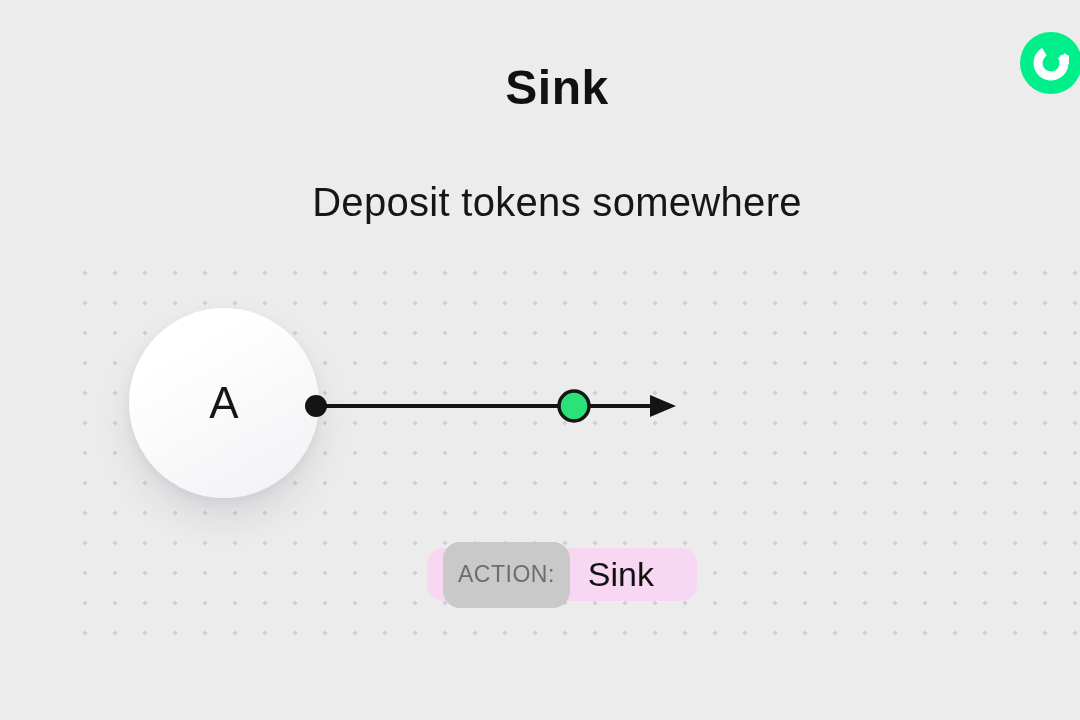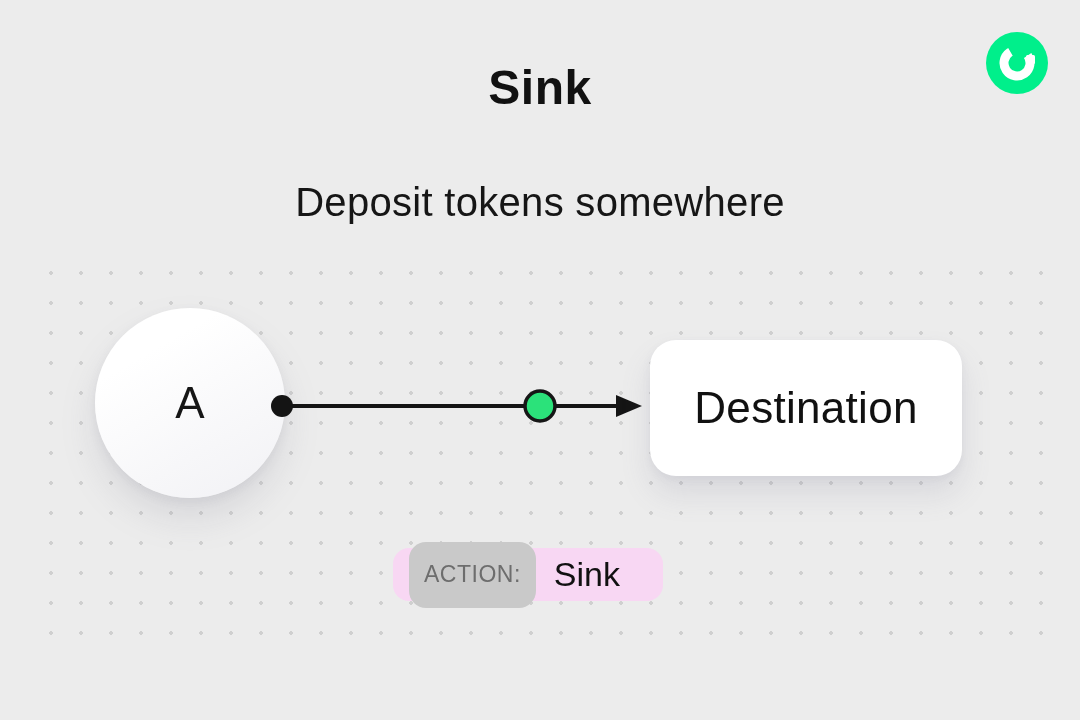--- a/index.html
+++ b/index.html
@@ -2,21 +2,21 @@
 <html><head>
 <meta charset="utf-8">
 <style>
   html, body { margin: 0; padding: 0; }
   body {
     width: 1080px; height: 720px;
     background: #ececec;
     font-family: "Liberation Sans", sans-serif;
     position: relative; overflow: hidden;
   }
-  .stage { position: absolute; inset: 0; }
+  .stage { position: absolute; inset: 0; margin-left: 34px; }
 
   .dot-grid {
     position: absolute; left: 28px; top: 250px; width: 1024px; height: 408px;
     background-image: radial-gradient(circle, #d0d0d0 1.7px, rgba(0,0,0,0) 1.9px);
     background-size: 30px 30px; background-position: 8px 8px;
   }
 
   .page-title {
     position: absolute; left: 0; top: 60px; width: 100%;
     text-align: center; font-size: 48px; font-weight: 800;
@@ -87,22 +87,19 @@
     <span class="node-label">A</span>
   </div>
 
   <svg class="connector" width="385" height="64">
     <line x1="14" y1="32" x2="352" y2="32" stroke="#141414" stroke-width="4"></line>
     <polygon points="374,32 348,21 348,43" fill="#141414"></polygon>
     <circle cx="14" cy="32" r="11" fill="#141414"></circle>
     <circle cx="272" cy="32" r="15" fill="#2be27a" stroke="#161616" stroke-width="3.5"></circle>
   </svg>
 
-  <div class="destination-node">
-    <span class="node-label">Destination</span>
-  </div>
 
   <div class="action-badge">
     <span class="action-pill">ACTION:</span>
     <span class="action-value">Sink</span>
   </div>
 
 </div>
 
 </body></html>

